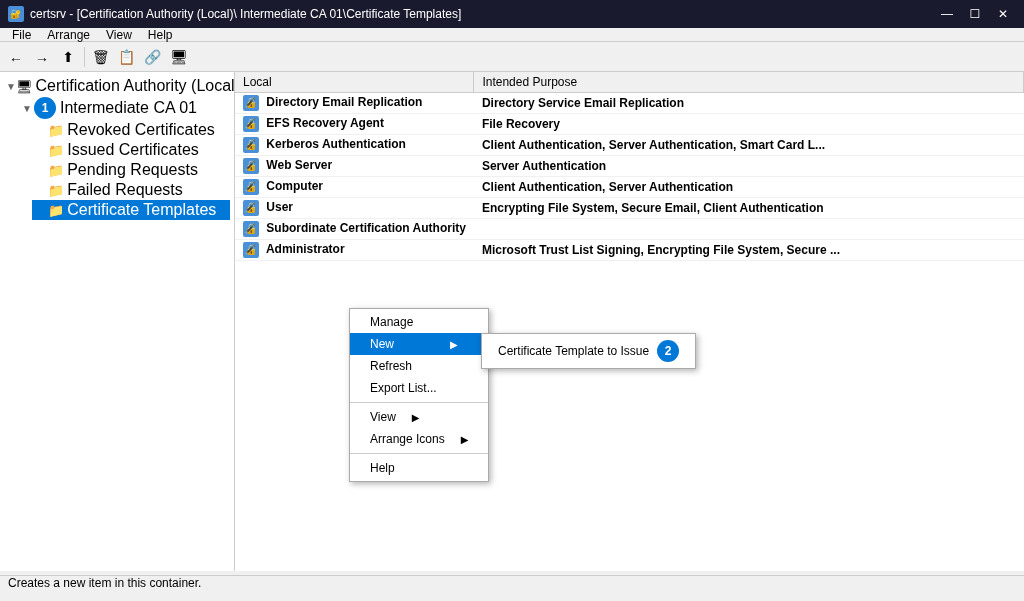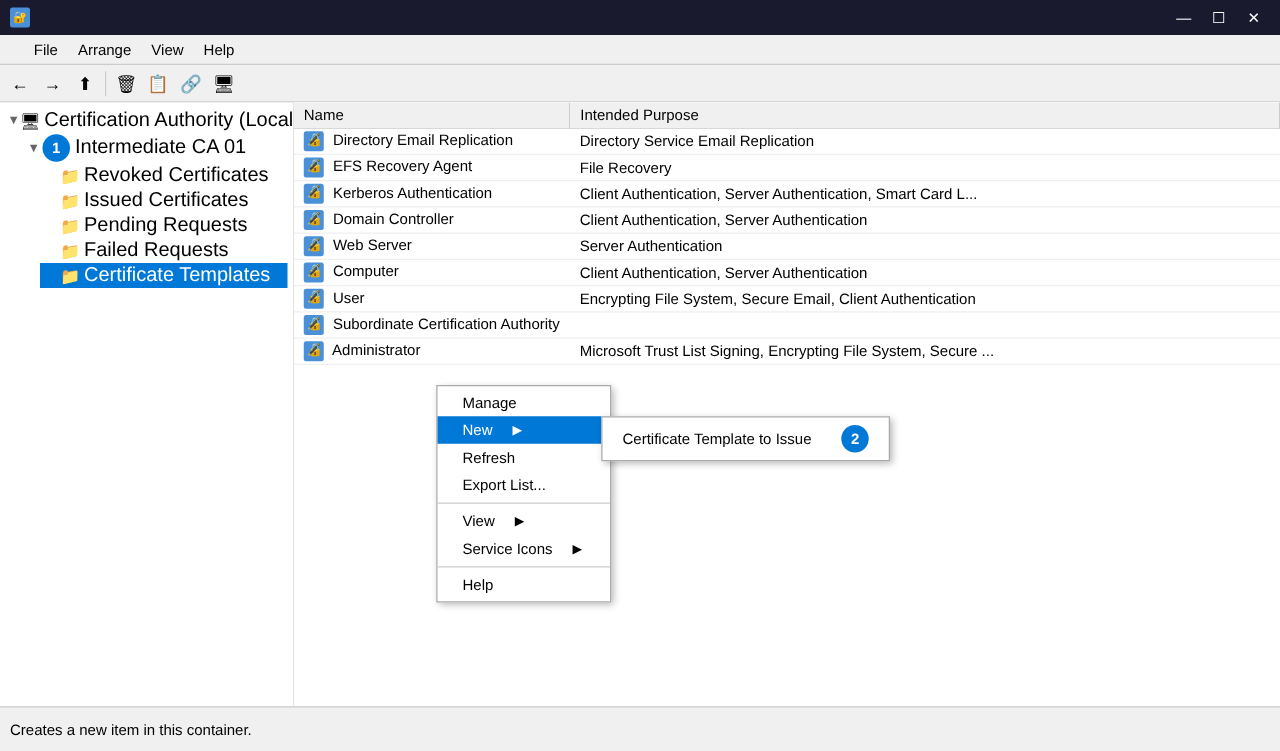--- a/index.html
+++ b/index.html
@@ -54,24 +54,24 @@
       font-size: 12px;
       display: flex;
       align-items: center;
       justify-content: center;
     }
 
     
     .menu-bar {
       background: #f0f0f0;
       border-bottom: 1px solid #ccc;
-      height: 24px;
-      display: flex;
-      align-items: center;
-      padding: 0 19px;
+      height: 14px;
+      display: flex;
+      align-items: center;
+      padding: 0 4px;
     }
     .menu-item {
       padding: 2px 8px;
       cursor: pointer;
       font-size: 12px;
     }
 
     
     .toolbar {
       background: #f0f0f0;
@@ -159,42 +159,43 @@
       font-weight: normal;
       font-size: 12px;
       position: sticky;
       top: 0;
     }
     .cert-table td {
       padding: 2px 8px;
       border-bottom: 1px solid #f0f0f0;
       font-size: 12px;
       white-space: nowrap;
+      font-weight: bold;
     }
     .cert-icon {
       display: inline-block;
       width: 16px;
       height: 16px;
       background: #4a90d9;
       border-radius: 2px;
       margin-right: 4px;
       vertical-align: middle;
       font-size: 10px;
       color: white;
       text-align: center;
       line-height: 16px;
     }
 
     
     .status-bar {
       background: #f0f0f0;
       border-top: 1px solid #ccc;
-      height: 36px;
-      display: flex;
-      align-items: center;
+      height: 26px;
+      display: flex;
+      align-items: flex-start;
       padding: 0 8px;
       font-size: 12px;
       position: absolute;
       bottom: 0;
       left: 0;
       right: 0;
     }
 
     
     .context-menu {
@@ -211,20 +212,21 @@
       cursor: pointer;
       font-size: 12px;
       display: flex;
       align-items: center;
       justify-content: flex-start;
       white-space: nowrap;
     }
     .ctx-item:hover, .ctx-item.highlighted {
       background: #0078d7;
       color: white;
+      gap: 40px;
     }
     .ctx-sep {
       height: 1px;
       background: #ccc;
       margin: 3px 0;
     }
     .ctx-arrow {
       font-size: 10px;
       margin-left: 16px;
     }
@@ -256,20 +258,21 @@
       font-weight: bold;
       flex-shrink: 0;
     }
   </style>
 </head>
 <body>
 
 <div class="title-bar">
   <div class="title-bar-left">
     <div class="title-bar-icon">🔐</div>
+    <span>certsrv - [Certification Authority (Local)\                    Intermediate CA 01\Certificate Templates]</span>
   </div>
   <div class="title-bar-controls">
     <button class="title-btn">—</button>
     <button class="title-btn">☐</button>
     <button class="title-btn close">✕</button>
   </div>
 </div>
 
 <div class="menu-bar">
   <div class="menu-item">File</div>
@@ -340,21 +343,21 @@
           </div>
         </div>
       </div>
     </div>
   </div>
 
   <div class="right-panel">
     <table class="cert-table">
       <thead>
         <tr>
-          <th style="width:200px">Name</th>
+          <th style="width:200px">Local</th>
           <th>Intended Purpose</th>
         </tr>
       </thead>
       <tbody id="cert-tbody">
       <tr>
       <td>
         <span class="cert-icon">🔏</span>
         <span>Directory Email Replication</span>
       </td>
       <td>
@@ -375,29 +378,20 @@
         <span class="cert-icon">🔏</span>
         <span>Kerberos Authentication</span>
       </td>
       <td>
         <span>Client Authentication, Server Authentication, Smart Card L...</span>
       </td>
     </tr>
           <tr>
       <td>
         <span class="cert-icon">🔏</span>
-        <span>Domain Controller</span>
-      </td>
-      <td>
-        <span>Client Authentication, Server Authentication</span>
-      </td>
-    </tr>
-          <tr>
-      <td>
-        <span class="cert-icon">🔏</span>
         <span>Web Server</span>
       </td>
       <td>
         <span>Server Authentication</span>
       </td>
     </tr>
           <tr>
       <td>
         <span class="cert-icon">🔏</span>
         <span>Computer</span>
@@ -451,31 +445,31 @@
   </div>
   <div class="ctx-item">
     <span>Export List...</span>
   </div>
   <div class="ctx-sep"></div>
   <div class="ctx-item">
     <span>View</span>
     <span class="ctx-arrow">▶</span>
   </div>
   <div class="ctx-item">
-    <span>Service Icons</span>
+    <span>Arrange Icons</span>
     <span class="ctx-arrow">▶</span>
   </div>
   <div class="ctx-sep"></div>
   <div class="ctx-item">
     <span>Help</span>
   </div>
 </div>
 
 <div class="submenu" style="left:481px; top:333px;">
-  <div class="ctx-item" style="display:flex;align-items:center;gap:24px">
+  <div class="ctx-item" style="display:flex;align-items:center;gap:8px">
     <span>Certificate Template to Issue</span>
     <span class="num-badge">2</span>
   </div>
 </div>
 
 <div class="status-bar">
   <span>Creates a new item in this container.</span>
 </div>
 
 </body></html>

